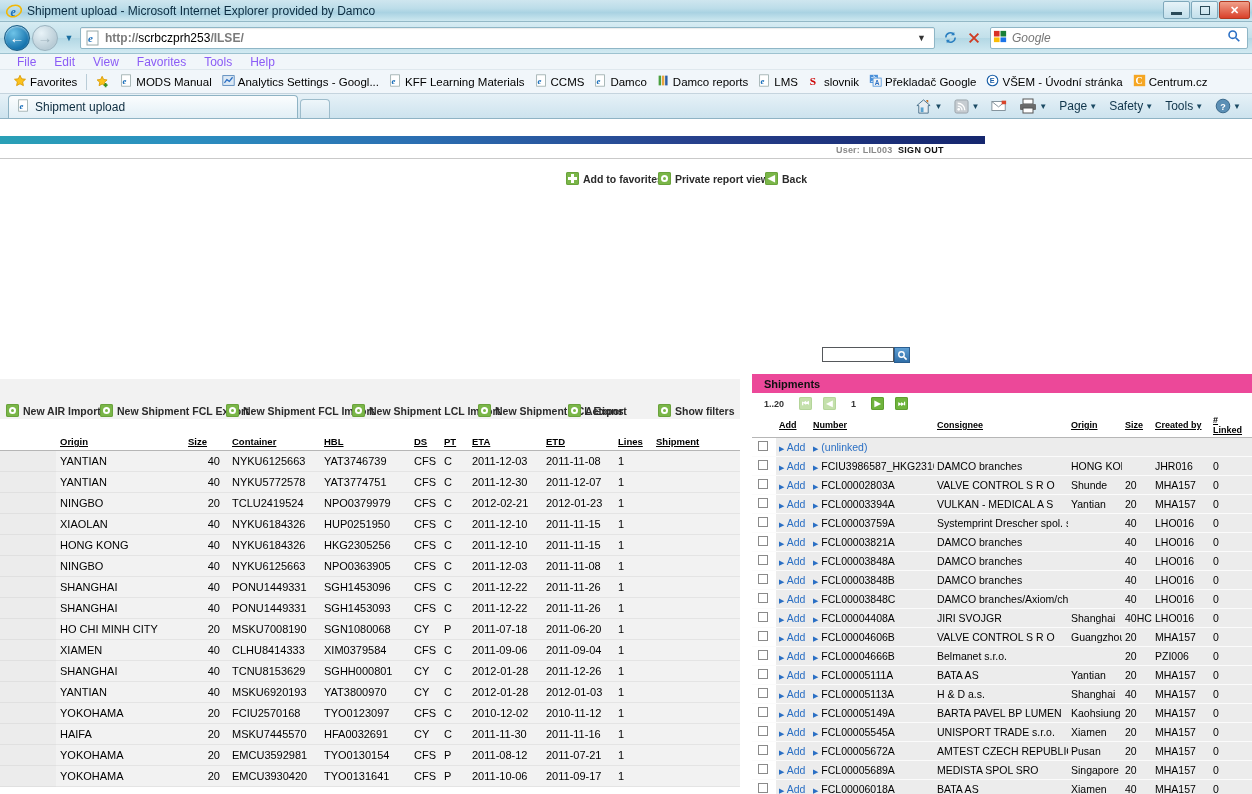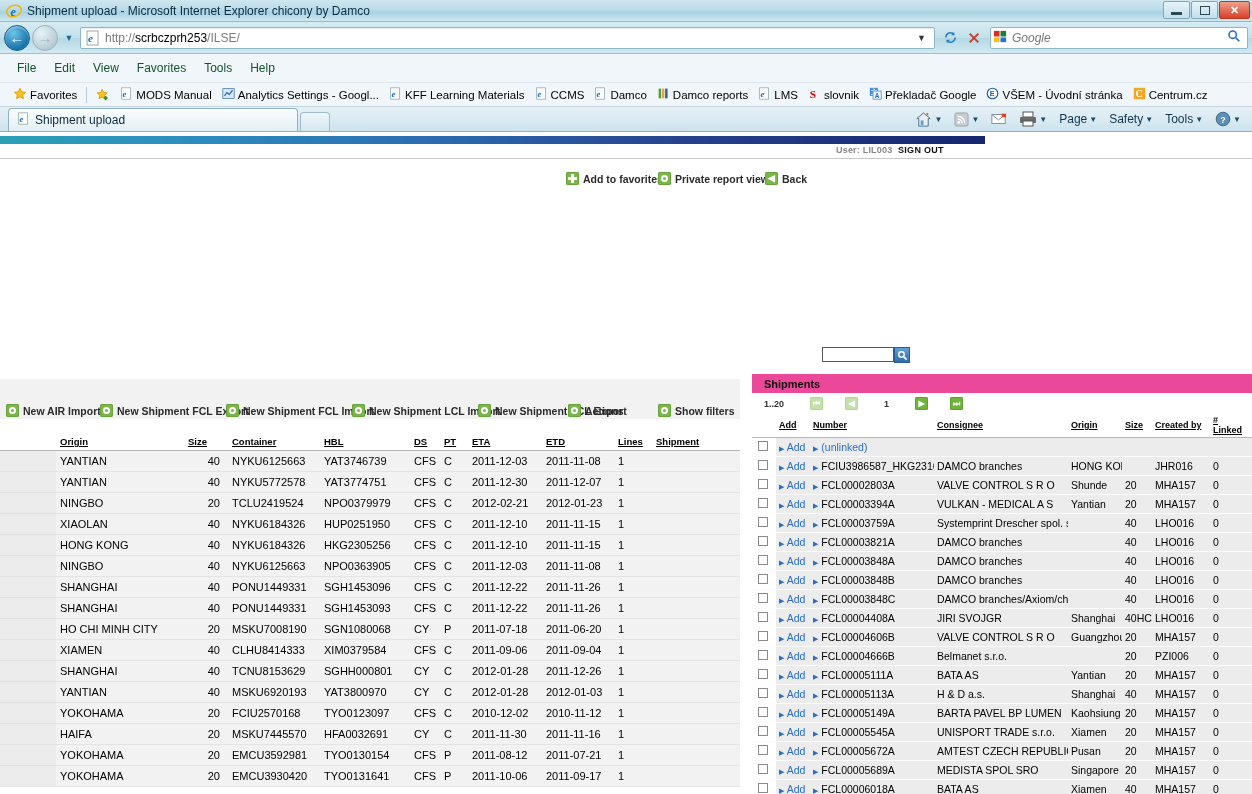--- a/index.html
+++ b/index.html
@@ -72,38 +72,38 @@
     width:16px; text-align:center; color:#1a6ea0; font-size:9px; margin:0 3px;
   }
   .addr-wrap {
     flex:1; height:22px; background:#fff;
     border:1px solid #8fb6c6; border-radius:2px;
     display:flex; align-items:center; padding:0 2px; margin-right:3px;
     box-shadow:inset 0 1px 1px rgba(0,0,0,.08);
   }
   .addr-icon { width:16px;height:16px;margin:0 4px 0 2px;flex:none; }
   .addr-text { font-size:12px; color:#000; white-space:nowrap; }
-  .addr-text .dim { color:#7b7b7b; }
+  .addr-text .dim { color:#7b7b7b;font-weight:bold; }
   .addr-dd { margin-left:auto; color:#333; font-size:9px; padding:0 6px; }
   .nav-sq {
     width:24px;height:22px; display:flex;align-items:center;justify-content:center;
     border:1px solid transparent;
   }
   .search-wrap {
     width:258px; height:22px; background:#fff;
     border:1px solid #8fb6c6; border-radius:2px;
     display:flex;align-items:center; padding:0 2px; margin-left:4px;
   }
   .search-ph { font-size:12px; color:#777; font-style:italic; margin-left:4px;}
 
   .menubar {
-    height:29px; background:#f1f6fa;
+    height:16px; background:#f1f6fa;
     display:flex; align-items:center; padding-left:8px;
     border-bottom:1px solid #dfe8ee;
-    font-size:12px; color:#14532d;
+    font-size:12px; color:#8b5cf6;
   }
   .menubar span { padding:0 9px; }
 
   .favbar {
     height:24px; background:#f1f6fa;
     display:flex; align-items:center; padding-left:8px;
     border-bottom:1px solid #c5d4de;
     font-size:11.5px; color:#000; white-space:nowrap; overflow:hidden;
   }
   .fav-item { display:flex;align-items:center; gap:3px; padding:0 5px; }
@@ -250,21 +250,21 @@
 
   
   .rpanel { position:absolute; left:752px; top:238px; width:500px; }
   .rhead {
     width:500px; height:19px; background:#ec4899;
     display:flex; align-items:center; padding-left:12px;
     font-size:11px; font-weight:bold; color:#111;
   }
   .rhead-fill { position:absolute; left:960px; top:238px; width:292px; height:19px; background:#fff; }
   .pager {
-    display:flex; align-items:center; gap:22px;
+    display:flex; align-items:center; gap:11px;
     height:20px; padding:4px 0 3px 8px; font-size:9px; font-weight:bold; color:#333;
   }
   .pg {
     width:13px;height:13px; border-radius:2px; color:#fff;
     display:flex;align-items:center;justify-content:center;
     font-size:8px; line-height:1; font-weight:bold;
   }
   .pg.on  { background:#6fb43c; box-shadow:inset 0 0 0 1px #5f9e30; }
   .pg.off { background:#c4e0ab; box-shadow:inset 0 0 0 1px #b4d59a; color:#fff;}
   .pgnum { font-size:9px; font-weight:bold; color:#333; padding:0 4px;}
@@ -295,21 +295,21 @@
 
 <div id="ie-window">
 
   <div class="titlebar">
     <span class="tb-icon">
       <svg width="16" height="16" viewBox="0 0 16 16">
         <ellipse cx="8" cy="8" rx="7.5" ry="5.5" fill="none" stroke="#f2b705" stroke-width="1.6" transform="rotate(-20 8 8)"></ellipse>
         <text x="4.5" y="12.5" font-size="12" font-family="Liberation Serif, serif" font-style="italic" fill="#1b6fba" font-weight="bold">e</text>
       </svg>
     </span>
-    <span class="tb-text">Shipment upload - Microsoft Internet Explorer chicony by Damco</span>
+    <span class="tb-text">Shipment upload - Microsoft Internet Explorer provided by Damco</span>
     <div class="win-btns">
       <div class="win-btn">
           <span class="glyph-min"></span>
         </div>
       <div class="win-btn">
           <span class="glyph-max"></span>
         </div>
       <div class="win-btn close">✕</div>
     </div>
   </div>

